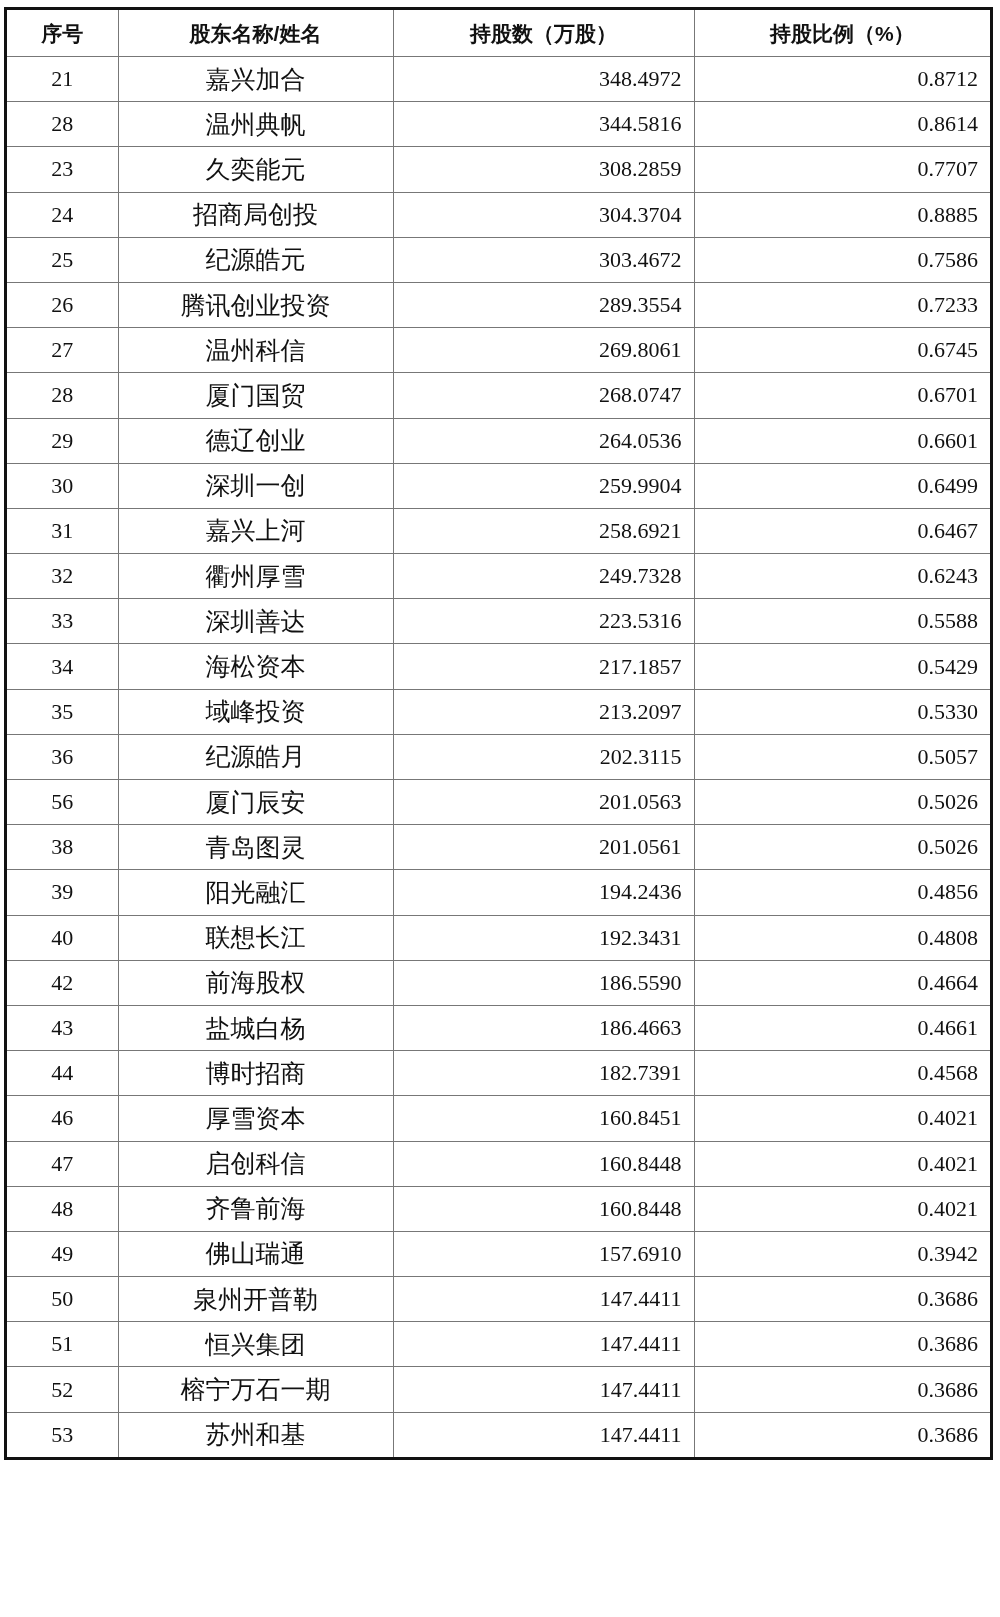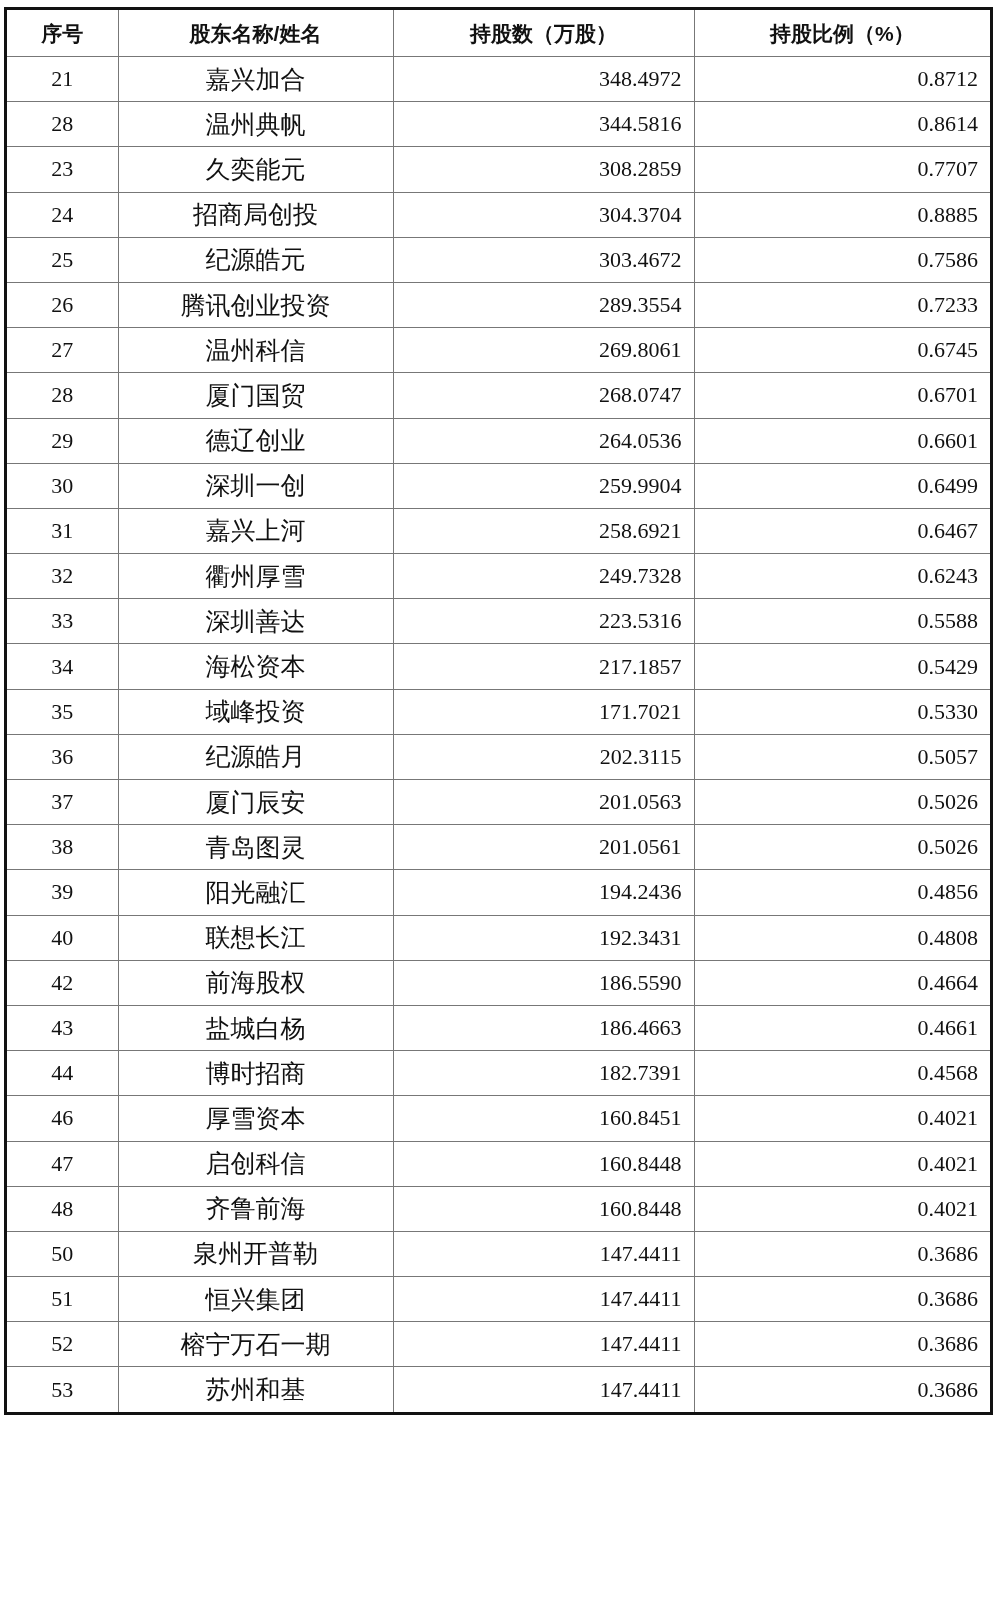--- a/index.html
+++ b/index.html
@@ -162,31 +162,31 @@
         </tr>
         <tr>
           <td class="idx">34</td>
           <td class="name">海松资本</td>
           <td class="num">217.1857</td>
           <td class="num">0.5429</td>
         </tr>
         <tr>
           <td class="idx">35</td>
           <td class="name">域峰投资</td>
-          <td class="num">171.7021</td>
+          <td class="num">213.2097</td>
           <td class="num">0.5330</td>
         </tr>
         <tr>
           <td class="idx">36</td>
           <td class="name">纪源皓月</td>
           <td class="num">202.3115</td>
           <td class="num">0.5057</td>
         </tr>
         <tr>
-          <td class="idx">37</td>
+          <td class="idx">56</td>
           <td class="name">厦门辰安</td>
           <td class="num">201.0563</td>
           <td class="num">0.5026</td>
         </tr>
         <tr>
           <td class="idx">38</td>
           <td class="name">青岛图灵</td>
           <td class="num">201.0561</td>
           <td class="num">0.5026</td>
         </tr>
@@ -230,20 +230,26 @@
           <td class="idx">47</td>
           <td class="name">启创科信</td>
           <td class="num">160.8448</td>
           <td class="num">0.4021</td>
         </tr>
         <tr>
           <td class="idx">48</td>
           <td class="name">齐鲁前海</td>
           <td class="num">160.8448</td>
           <td class="num">0.4021</td>
+        </tr>
+        <tr>
+          <td class="idx">49</td>
+          <td class="name">佛山瑞通</td>
+          <td class="num">157.6910</td>
+          <td class="num">0.3942</td>
         </tr>
         <tr>
           <td class="idx">50</td>
           <td class="name">泉州开普勒</td>
           <td class="num">147.4411</td>
           <td class="num">0.3686</td>
         </tr>
         <tr>
           <td class="idx">51</td>
           <td class="name">恒兴集团</td>

